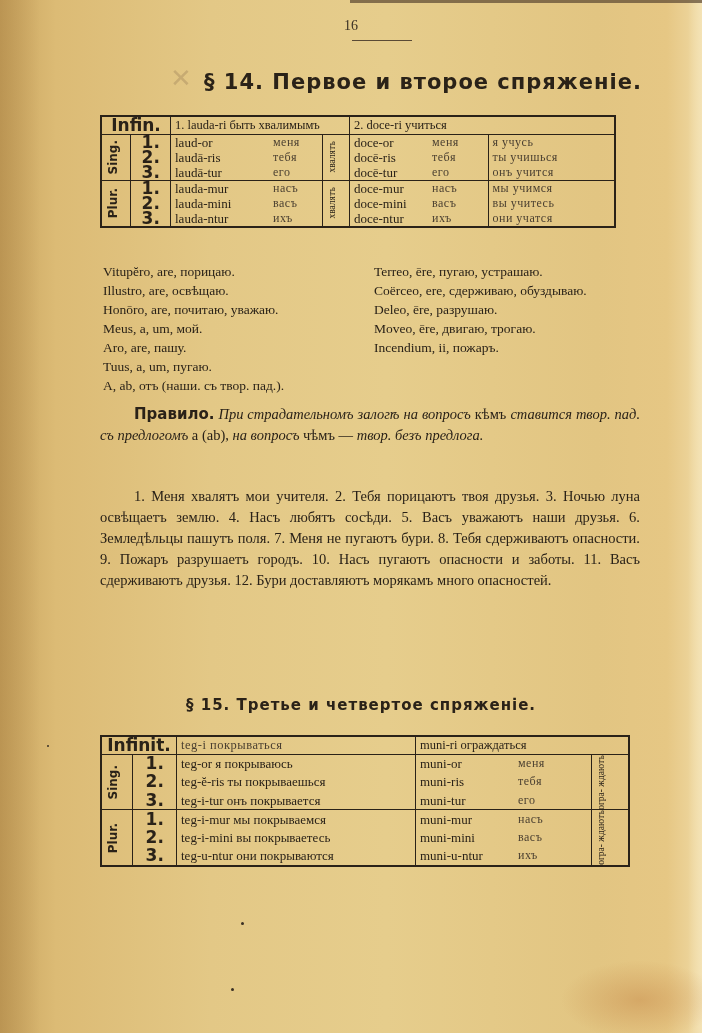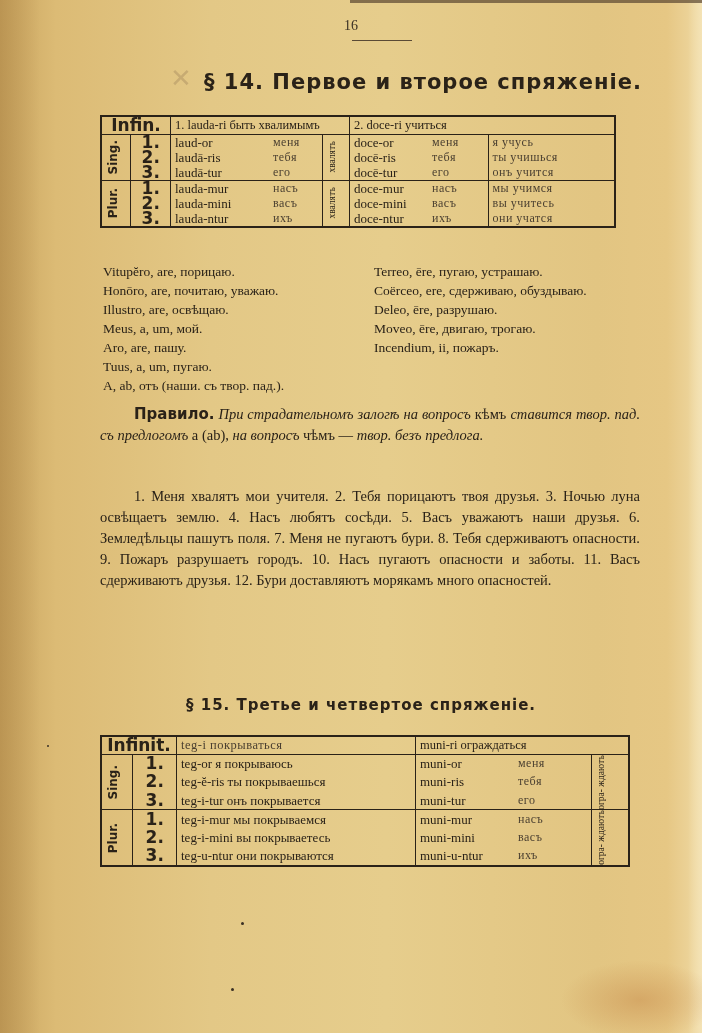--- a/index.html
+++ b/index.html
@@ -109,22 +109,22 @@
       <td class="rus">ихъ</td>
       <td class="bl">doce-ntur</td>
       <td class="rus">ихъ</td>
       <td class="rus bl">они учатся</td>
     </tr>
   </tbody>
     </table>
 
   <div class="vocab" style="left:103px;top:262px;">
     <div>Vitupĕro, are, порицаю.</div>
+    <div>Illustro, are, освѣщаю.</div>
     <div>Honōro, are, почитаю, уважаю.</div>
-    <div>Illustro, are, освѣщаю.</div>
     <div>Meus, a, um, мой.</div>
     <div>Aro, are, пашу.</div>
     <div>Tuus, a, um, пугаю.</div>
     <div>A, ab, отъ (наши. съ твор. пад.).</div>
   </div>
   <div class="vocab" style="left:374px;top:262px;width:270px;">
     <div>Terreo, ēre, пугаю, устрашаю.</div>
     <div style="white-space:normal;width:262px;text-align:justify;line-height:19px;">Coërceo, ere, сдерживаю, обуздываю.</div>
     <div>Deleo, ēre, разрушаю.</div>
     <div>Moveo, ēre, двигаю, трогаю.</div>

